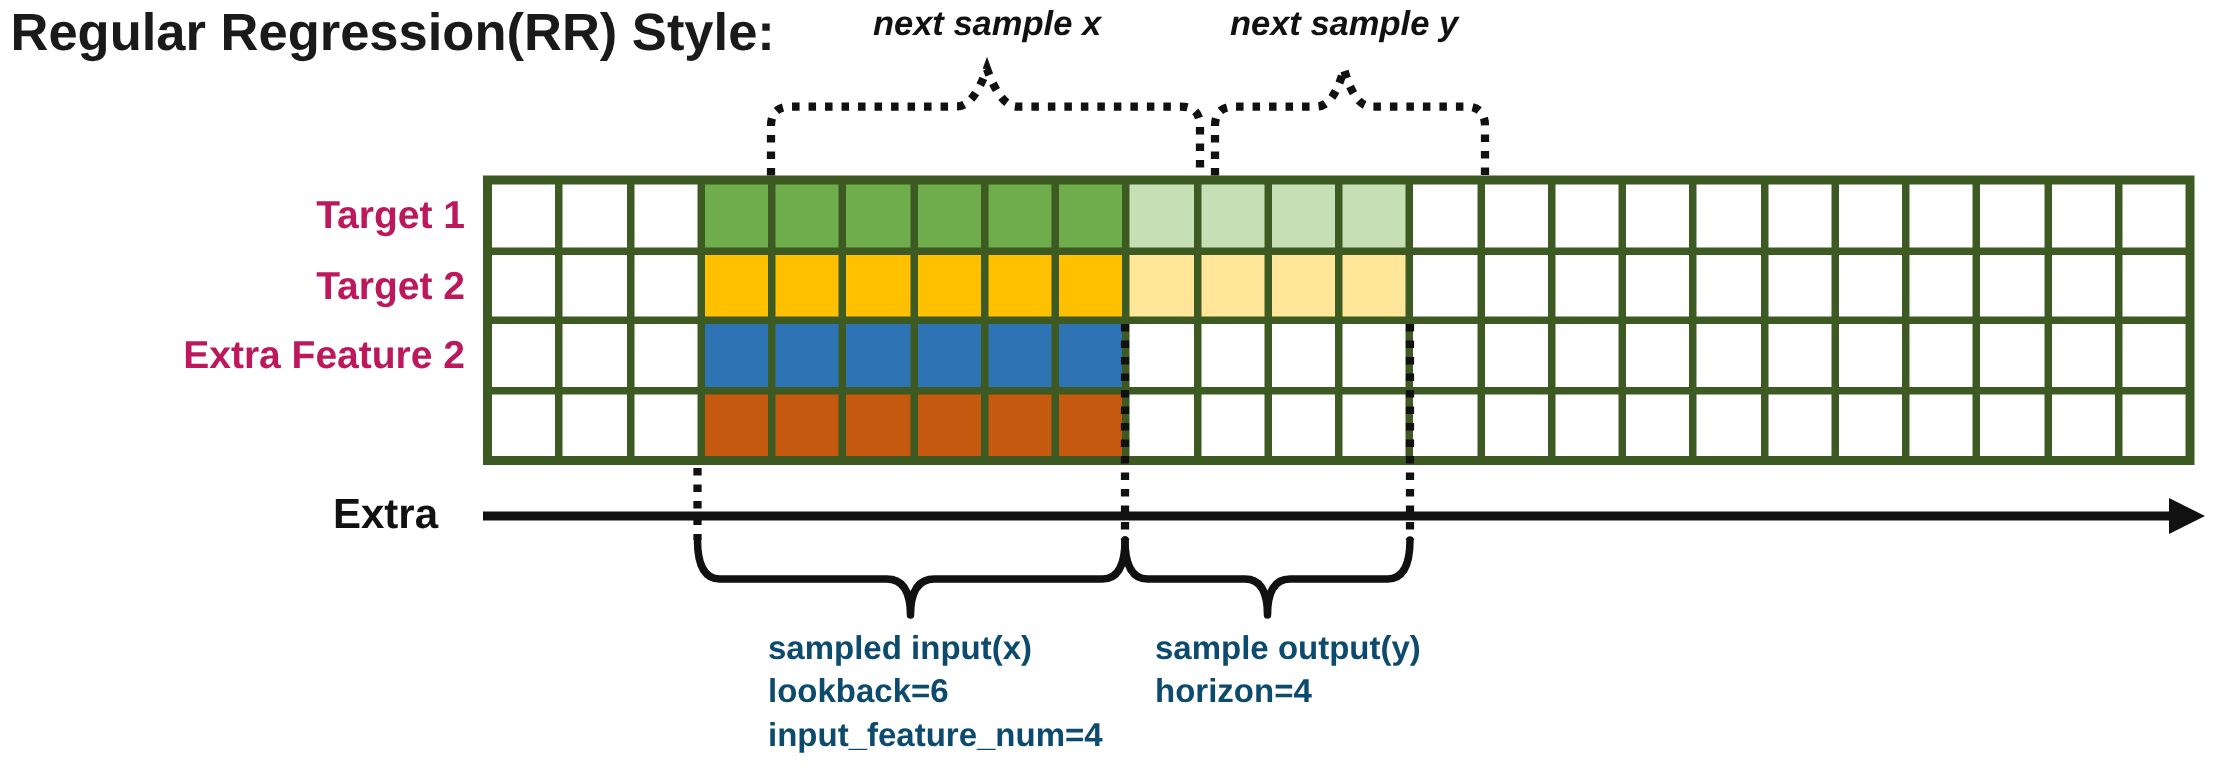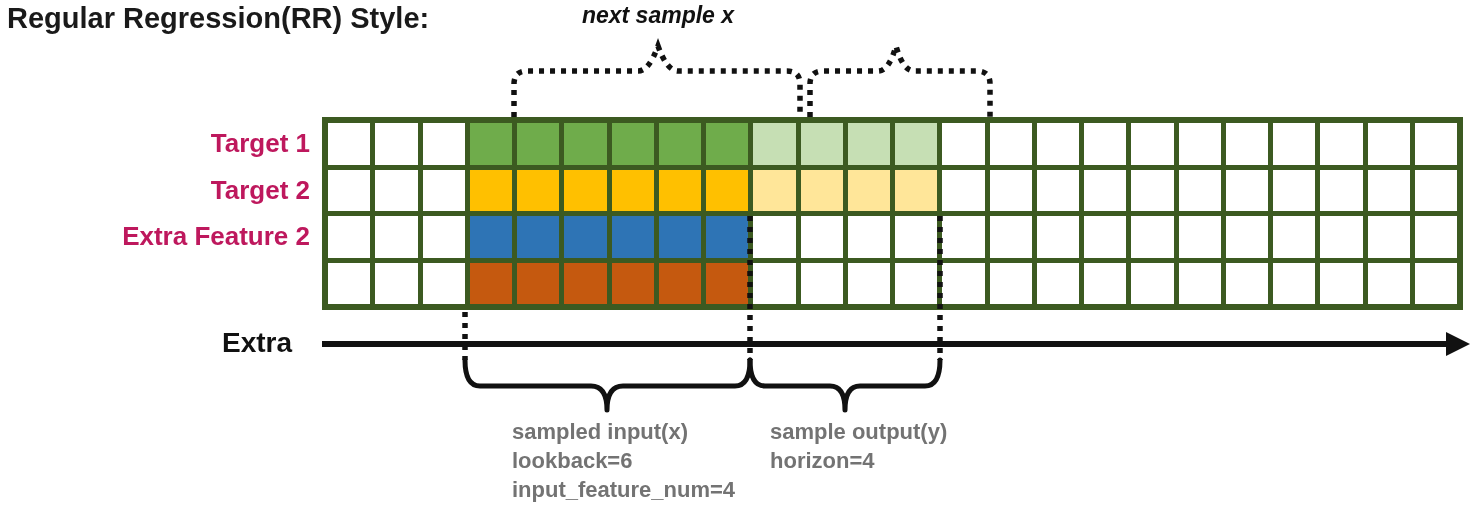--- a/index.html
+++ b/index.html
@@ -5,21 +5,21 @@
   html,body{margin:0;padding:0;background:#ffffff;}
   #page{
     position:relative;
     width:1476px;height:516px;
     background:#fff;
     font-family:"Liberation Sans", sans-serif;
     overflow:hidden;
   }
   #title{
     position:absolute;left:7px;top:2px;
-    font-size:29px;font-weight:bold;color:#1a1a1a;
+    font-size:35px;font-weight:bold;color:#1a1a1a;
     letter-spacing:0px;white-space:nowrap;
   }
   
   #row-labels{
     position:absolute;left:0;top:117px;width:310px;height:193px;
     box-sizing:border-box;padding:6px 0;
     display:grid;grid-template-rows:repeat(4,1fr);row-gap:5px;
   }
   .row-label{
     display:flex;align-items:center;justify-content:flex-end;
@@ -58,34 +58,35 @@
     white-space:nowrap;
   }
   #next-x-label{left:658px;}
   #next-y-label{left:896px;}
   #time-label{
     position:absolute;left:222px;top:327px;
     font-size:28px;font-weight:bold;color:#111;
   }
   .sample-block{
     position:absolute;top:417px;
-    font-size:22px;font-weight:600;line-height:29px;color:#737373;
+    font-size:22px;font-weight:600;line-height:29px;color:#0c4a6e;
     white-space:nowrap;
   }
   #input-block{left:512px;}
   #output-block{left:770px;}
 </style>
 </head>
 <body>
 
 <div id="page">
 
   <div id="title">Regular Regression(RR) Style:</div>
 
   <div class="next-label" id="next-x-label">next sample x</div>
+  <div class="next-label" id="next-y-label">next sample y</div>
 
   <div id="row-labels">
     <div class="row-label">Target 1</div>
     <div class="row-label">Target 2</div>
     <div class="row-label">Extra Feature 2</div>
   </div>
 
   <div id="grid">
       <div class="cell" style="background: rgb(255, 255, 255);"></div>
       <div class="cell" style="background: rgb(255, 255, 255);"></div>

